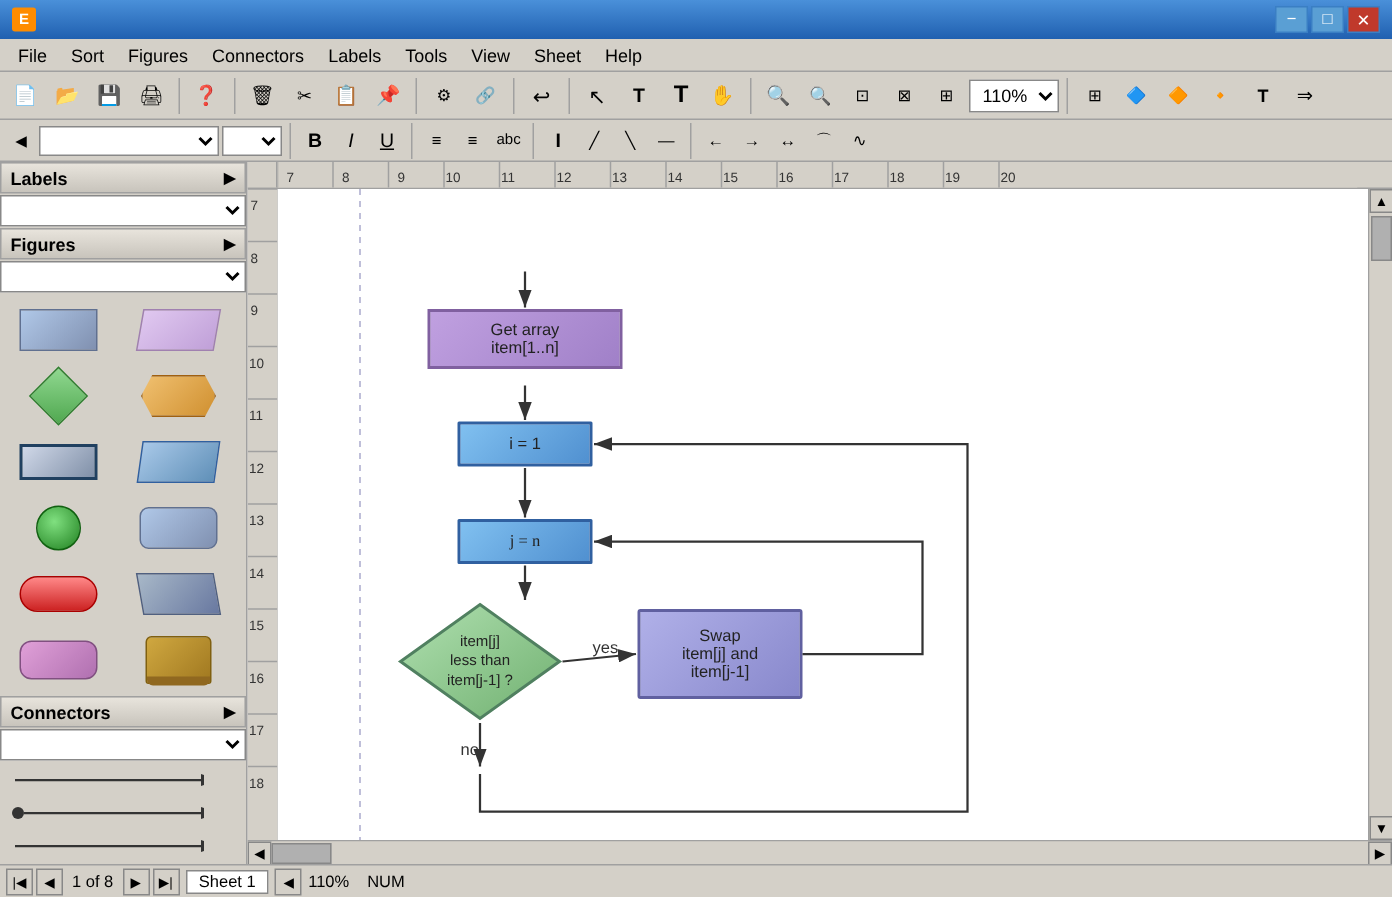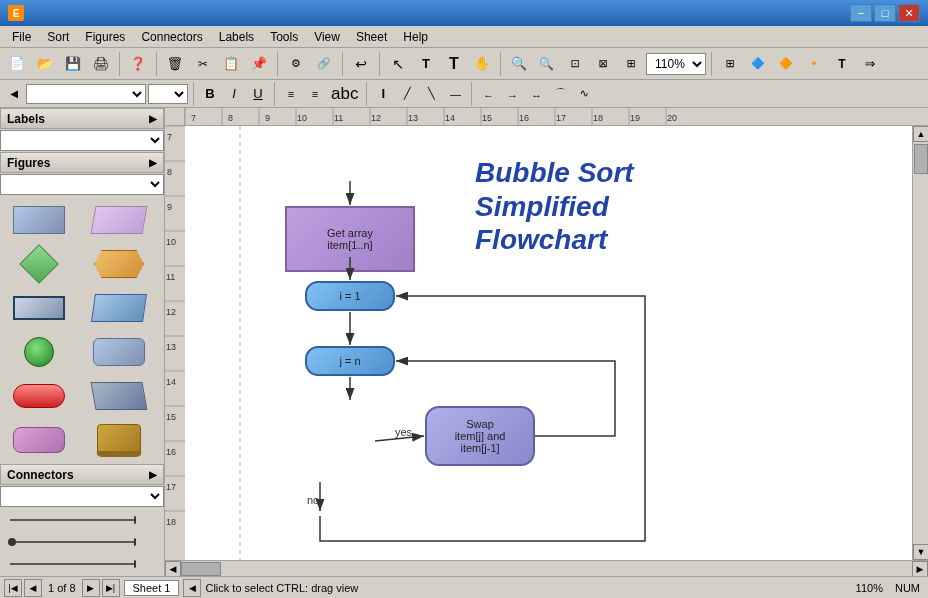--- a/index.html
+++ b/index.html
@@ -228,31 +228,31 @@
       color: #222;
     }
     .fc-process2 {
       position: absolute;
       background: linear-gradient(135deg, #80c0f0, #5090d0);
       border: 2px solid #3060a0;
       display: flex; align-items: center; justify-content: center;
       text-align: center;
       font-size: 11px;
       color: #222;
-      border-radius: 13px;
+      border-radius: 1px;
     }
     .fc-swap {
       position: absolute;
       background: linear-gradient(135deg, #b0b0e8, #8888cc);
       border: 2px solid #6060a0;
       display: flex; align-items: center; justify-content: center;
       text-align: center;
       font-size: 11px;
       color: #222;
-      border-radius: 14px;
+      border-radius: 2px;
     }
     .fc-title {
       position: absolute;
       font-size: 28px;
       font-weight: bold;
       font-style: italic;
       color: #2244aa;
       line-height: 1.2;
     }
 
@@ -393,21 +393,21 @@
   <select class="size-combo">
     <option></option>
   </select>
   <div class="tb-sep"></div>
   <button class="tb-btn" style="font-weight:bold; font-size:13px; width:22px; height:20px;">B</button>
   <button class="tb-btn" style="font-style:italic; font-size:13px; width:22px; height:20px;">I</button>
   <button class="tb-btn" style="text-decoration:underline; font-size:13px; width:22px; height:20px;">U</button>
   <div class="tb-sep"></div>
   <button class="tb-btn" style="font-size:11px; width:22px; height:20px;">≡</button>
   <button class="tb-btn" style="font-size:11px; width:22px; height:20px;">≡</button>
-  <span style="font-size:17px; padding: 0 3px;">abc</span>
+  <span style="font-size:10px; padding: 0 3px;">abc</span>
   <div class="tb-sep"></div>
   <button class="tb-btn" style="font-size:13px; width:22px; height:20px; font-weight:bold;">I</button>
   <button class="tb-btn" style="font-size:11px; width:22px; height:20px;">╱</button>
   <button class="tb-btn" style="font-size:11px; width:22px; height:20px;">╲</button>
   <button class="tb-btn" style="font-size:11px; width:22px; height:20px;">—</button>
   <div class="tb-sep"></div>
   <button class="tb-btn" style="font-size:11px; width:22px; height:20px;">←</button>
   <button class="tb-btn" style="font-size:11px; width:22px; height:20px;">→</button>
   <button class="tb-btn" style="font-size:11px; width:22px; height:20px;">↔</button>
   <button class="tb-btn" style="font-size:11px; width:22px; height:20px;">⌒</button>
@@ -573,40 +573,51 @@
         </svg>
       </div>
 
       <div id="canvas-scroll">
         <div id="canvas">
 
           <svg style="position:absolute;top:0;left:0;width:100%;height:100%;pointer-events:none;">
             <line x1="55" y1="0" x2="55" y2="500" stroke="#aaaacc" stroke-width="1" stroke-dasharray="4,4"></line>
           </svg>
 
-          <div class="fc-title" style="left:290px;top:30px;">
-            <div>Bubble Sort</div>
-            <div>Simplified</div>
-            <div>Flowchart</div>
-          </div>
-
-
-          <div class="fc-process" style="left:100px;top:80px;width:130px;height:66px;">
+
+
+          <div class="fc-process" style="left:100px;top:80px;width:130px;height:40px;">
             <span style="white-space:pre-line;">Get array
 item[1..n]</span>
           </div>
 
           <div class="fc-process2" style="left:120px;top:155px;width:90px;height:30px;">
             <span>i = 1</span>
           </div>
 
-          <div class="fc-process2" style="left:120px;top:220px;width:90px;height:30px;">
+          <div class="fc-process2" style="left:120px;top:220px;width:90px;height:30px;font-family:Liberation Serif, serif;">
             <span>j = n</span>
           </div>
 
+          <div class="fc-diamond" style="left:80px;top:275px;width:110px;height:80px;">
+            <svg width="110" height="80">
+              <polygon points="55,2 108,40 55,78 2,40" fill="url(#dgrad)" stroke="#508060" stroke-width="2"></polygon>
+              <defs>
+                <linearGradient id="dgrad" x1="0" y1="0" x2="1" y2="1">
+                  <stop offset="0%" stop-color="#b0e0b0"></stop>
+                  <stop offset="100%" stop-color="#70b070"></stop>
+                </linearGradient>
+              </defs>
+            </svg>
+            <div style="position:absolute;top:50%;left:50%;transform:translate(-50%,-50%);text-align:center;font-size:10px;line-height:1.3;">
+              <span style="white-space:pre-line;">item[j]
+less than
+item[j-1] ?</span>
+            </div>
+          </div>
 
           <div style="position:absolute;left:210px;top:300px;font-size:11px;color:#333;">yes</div>
 
           <div style="position:absolute;left:122px;top:368px;font-size:11px;color:#333;">no</div>
 
           <div class="fc-swap" style="left:240px;top:280px;width:110px;height:60px;">
             <span style="white-space:pre-line;text-align:center;">Swap
 item[j] and
 item[j-1]</span>
           </div>
@@ -661,18 +672,17 @@
     <div class="nav-btn">|◀</div>
     <div class="nav-btn">◀</div>
     <span style="font-size:11px;padding:0 4px;">1 of 8</span>
     <div class="nav-btn">▶</div>
     <div class="nav-btn">▶|</div>
   </div>
   <div class="sheet-tab">
     <span>Sheet 1</span>
   </div>
   <div class="nav-btn">◀</div>
-  <div id="status-left">Click to select   CTRL: drag view</div>
   <div id="status-right">
     <span>110%</span>
     <span>NUM</span>
   </div>
 </div>
 
 </body></html>

